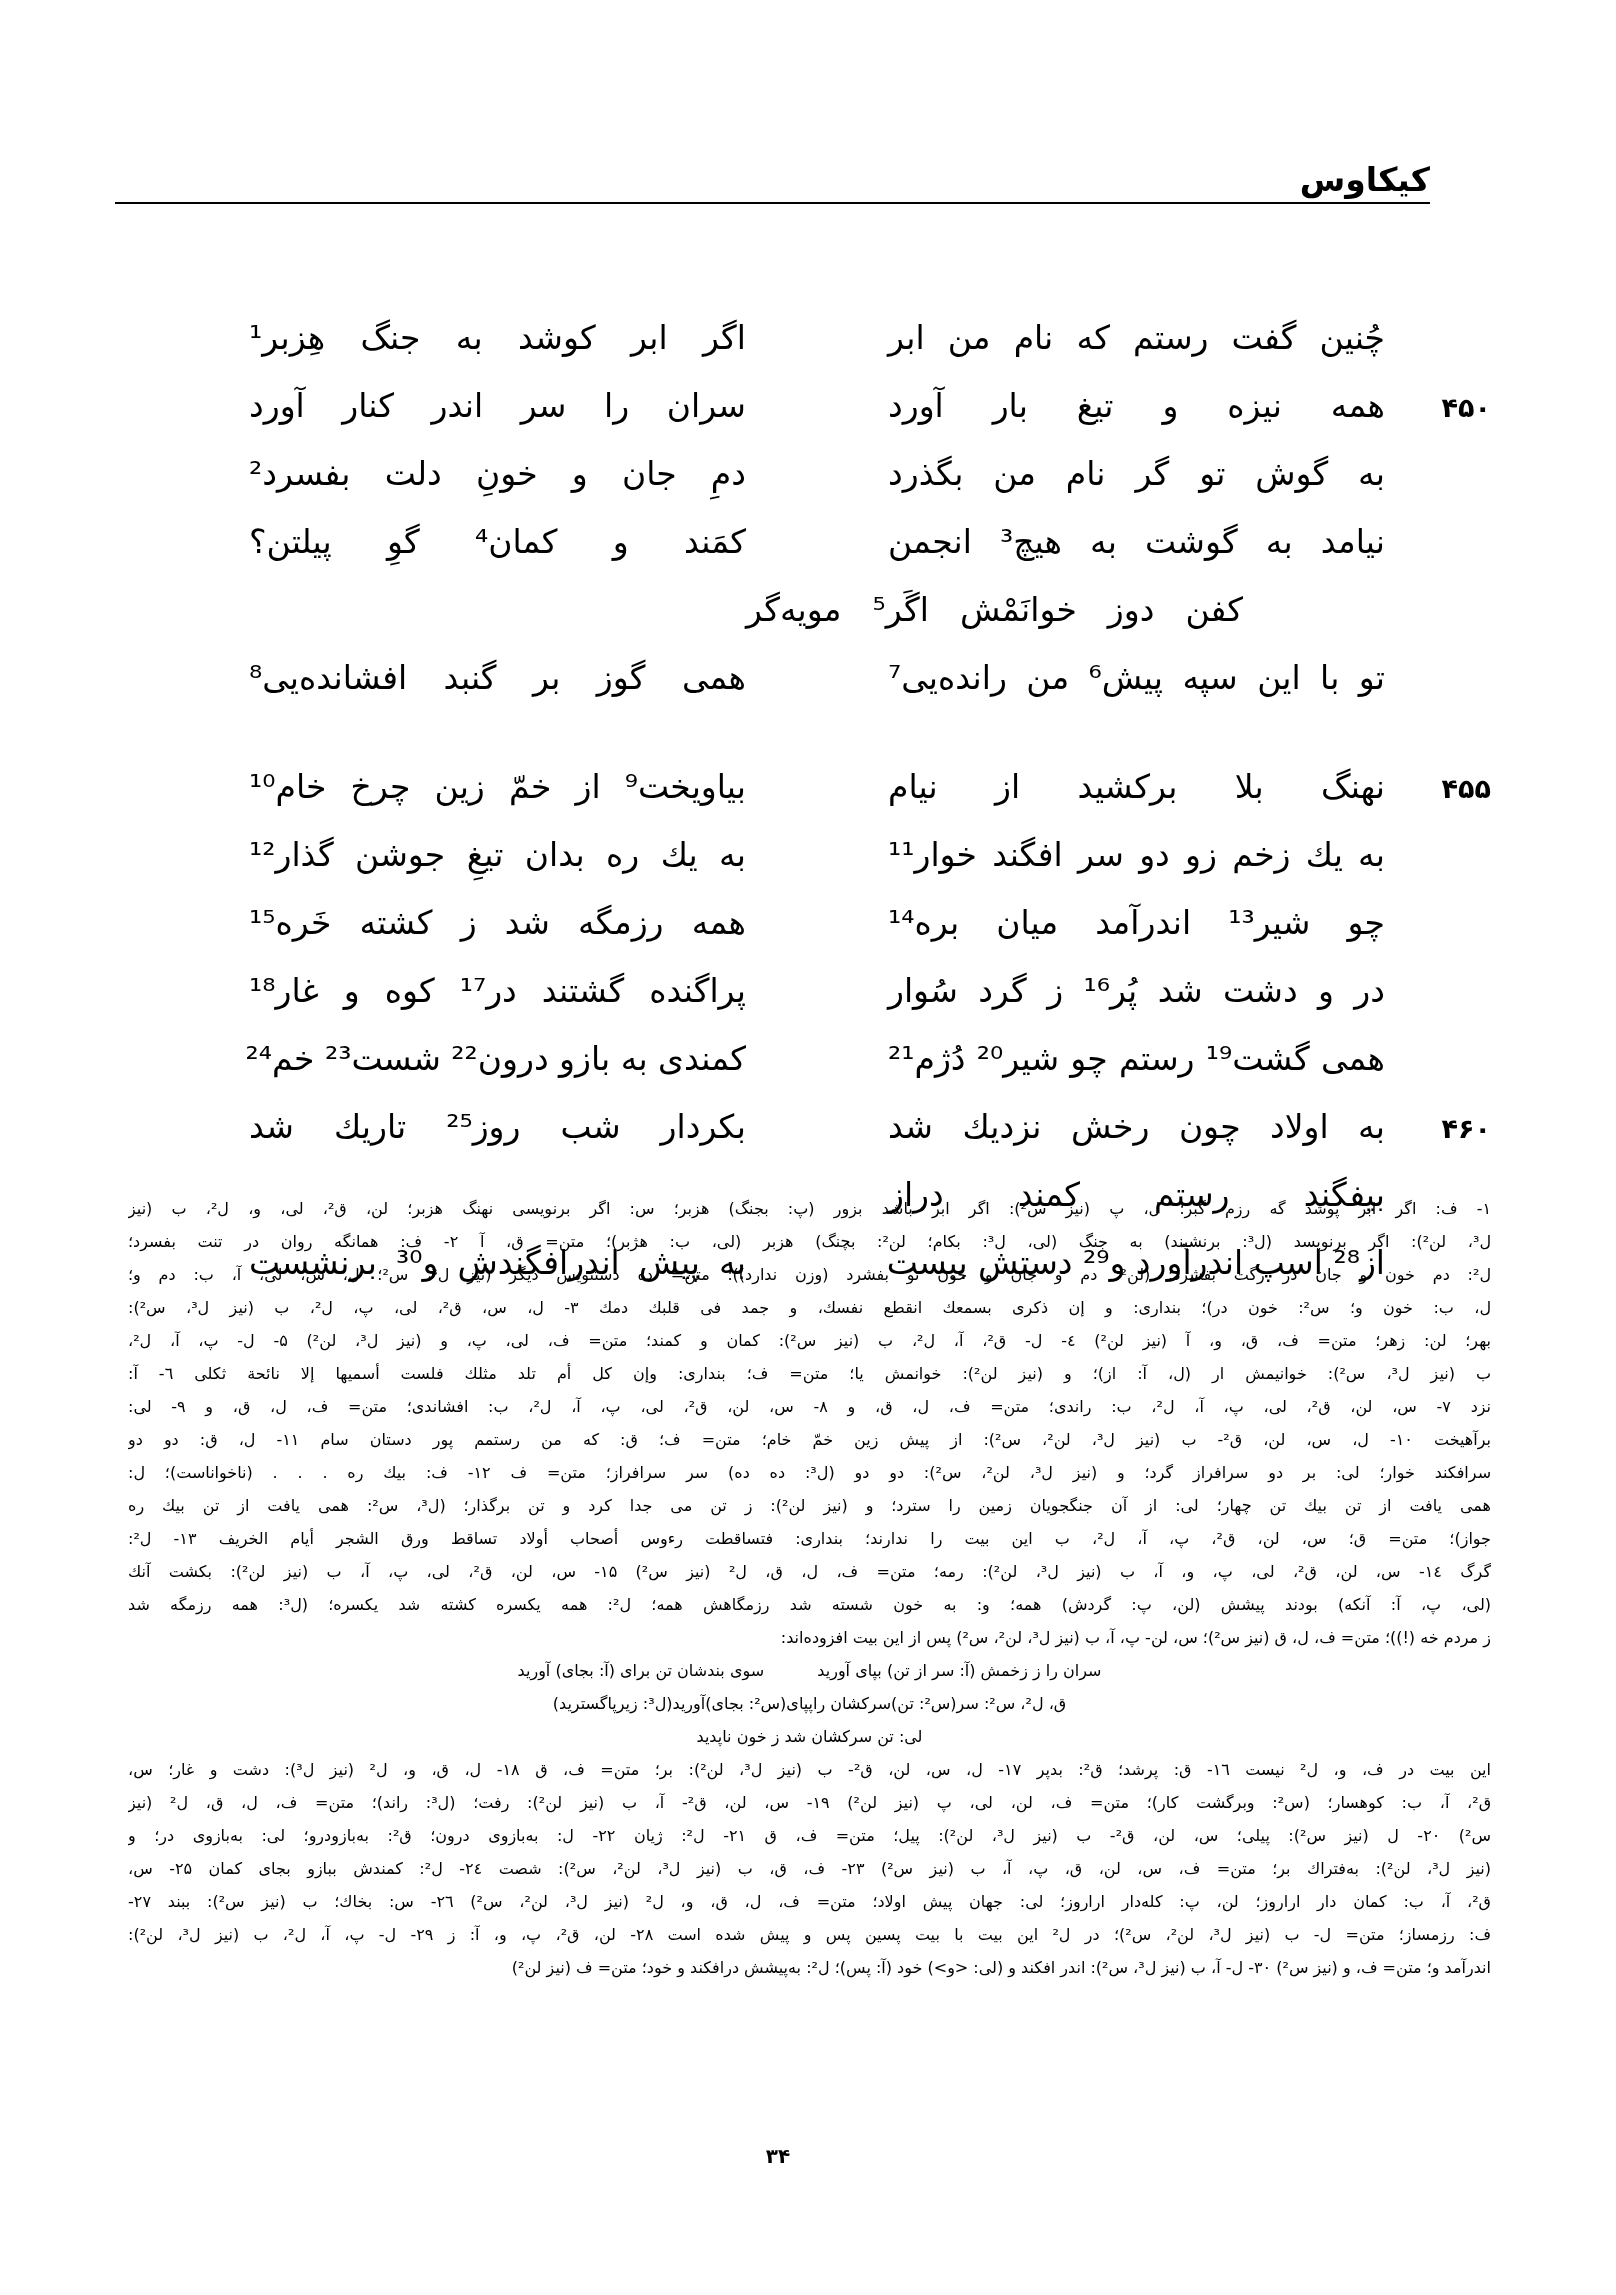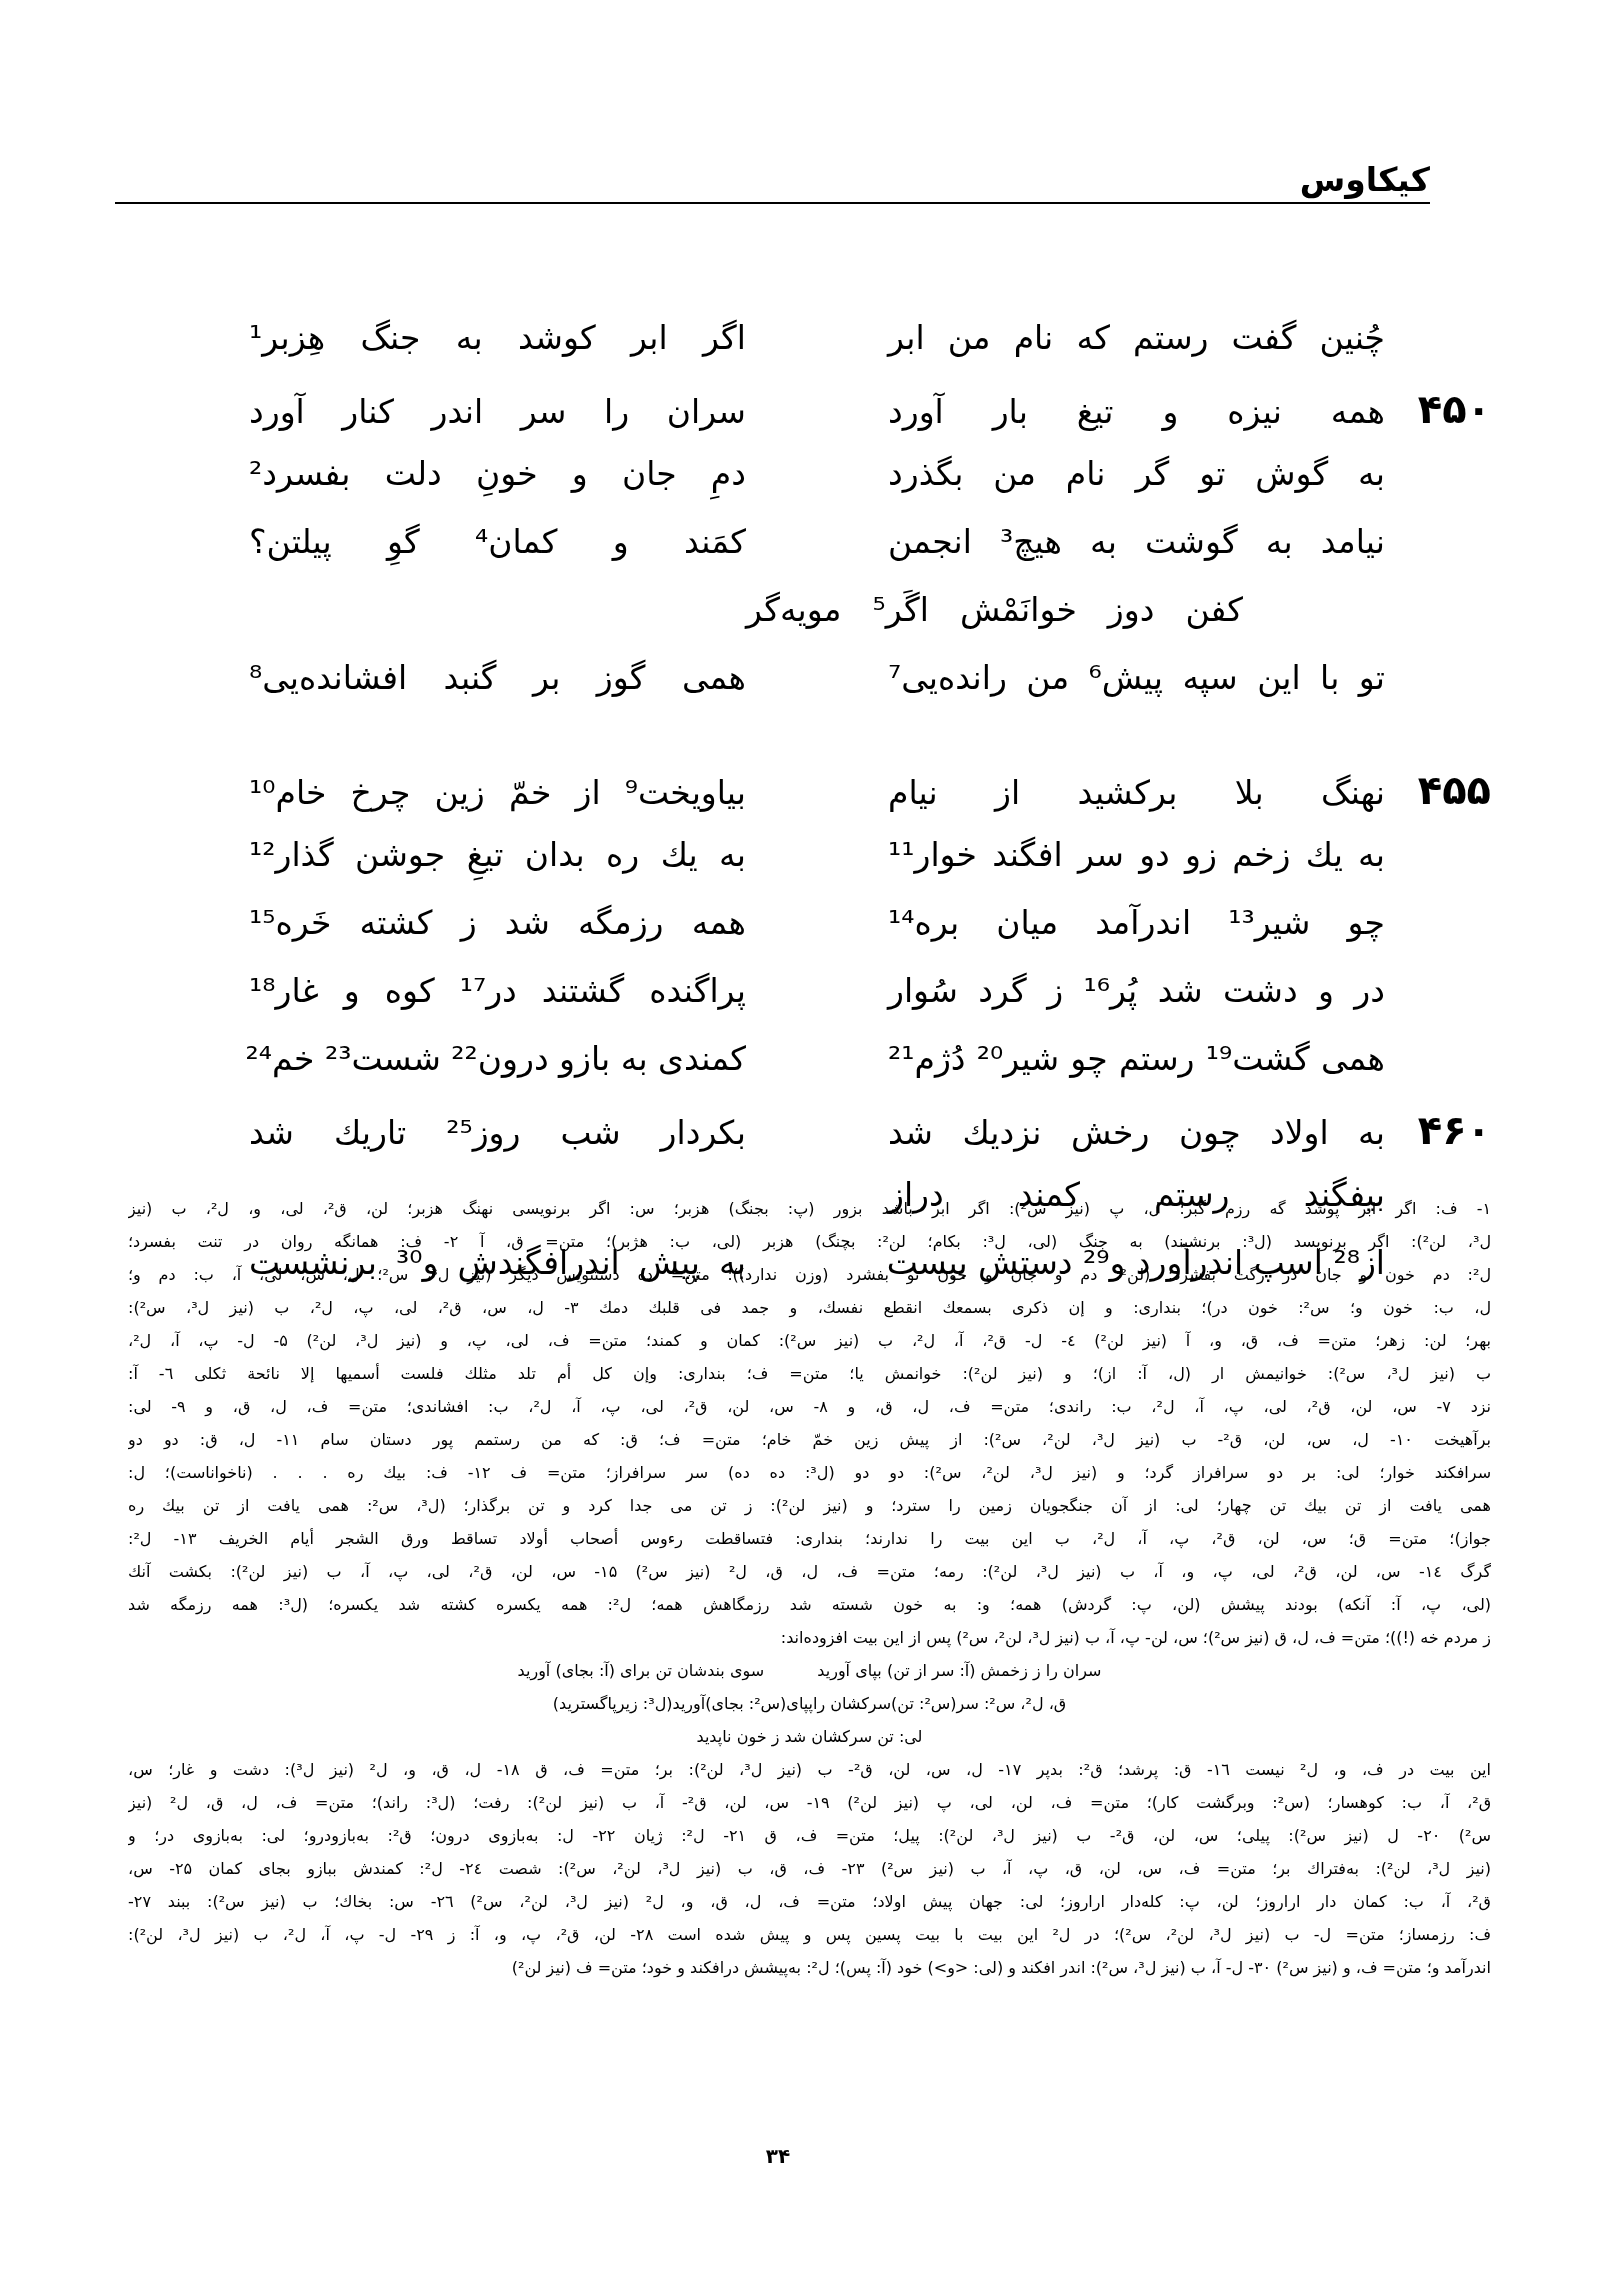--- a/index.html
+++ b/index.html
@@ -49,21 +49,21 @@
     }
     .beyt {
       display: flex;
       flex-direction: row;
       align-items: baseline;
       height: 68px;
       position: relative;
     }
     .beyt-num {
       width: 106px;
-      font-size: 40px;
+      font-size: 27px;
       font-weight: bold;
       text-align: right;
       flex: none;
     }
     .mesra {
       width: 497px;
       font-size: 33px;
       text-align: justify;
       text-align-last: justify;
       flex: none;

